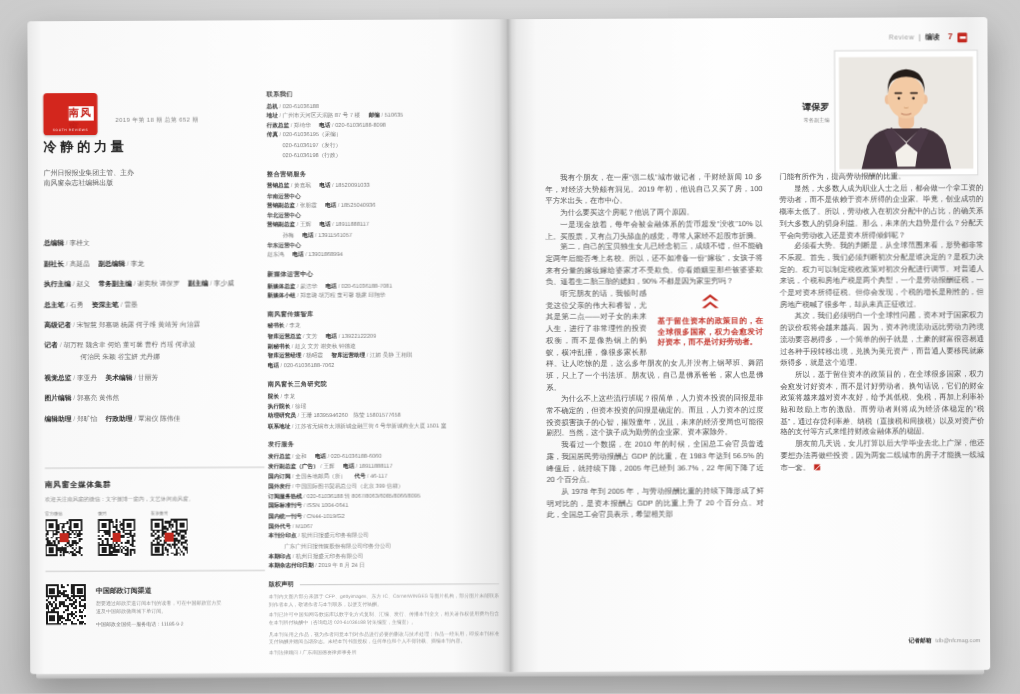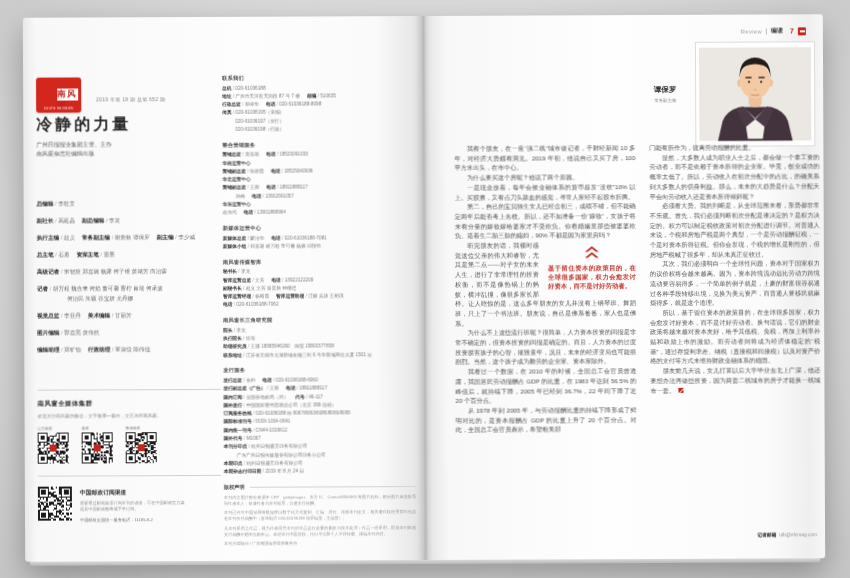--- a/index.html
+++ b/index.html
@@ -21,21 +21,21 @@
   
   .logo{position:absolute;left:13px;top:60px;width:45px;height:35px;background:#d3261d;
     border-radius:3px;box-shadow:0 1px 2px rgba(0,0,0,0.2);}
   .logo .band{position:absolute;left:21px;right:3px;top:11px;height:12px;background:#fff;
     display:flex;justify-content:center;}
   .logo .band span{color:#c41f18;font-weight:bold;font-size:8.5px;letter-spacing:1.5px;}
   .logo .sub{position:absolute;left:0;right:0;bottom:2.5px;text-align:center;color:#fff;
     font-size:3px;letter-spacing:0.6px;transform:scale(0.9);}
   .issue-line{position:absolute;left:73px;top:79px;font-size:4.8px;color:#808080;letter-spacing:0.4px;}
   .slogan{position:absolute;left:13px;top:97px;font-family:"Liberation Serif",serif;
-    font-weight:bold;font-size:16px;color:#262626;letter-spacing:3px;}
+    font-weight:bold;font-size:11px;color:#262626;letter-spacing:3px;}
   .publisher{position:absolute;left:13px;top:123px;font-size:5.8px;line-height:9.4px;color:#5a5a5a;}
 
   .staff{position:absolute;left:13px;top:183px;width:205px;}
   .staff-line{font-size:5.6px;line-height:7.4px;margin-bottom:9.6px;color:#6a6a6a;}
   .staff-line b{color:#2c2c2c;}
   .pair{margin-right:7px;white-space:nowrap;}
   .pair .sep{color:#9a9a9a;}
   .cont{display:block;padding-left:30px;margin-top:3px;}
 
   .bottom-left{position:absolute;left:13px;top:372px;width:183px;}
@@ -68,21 +68,21 @@
   
   .hdr{position:absolute;top:12px;right:17px;display:flex;align-items:center;gap:4px;}
   .hdr .en{font-size:5.8px;color:#a0a0a0;letter-spacing:0.4px;}
   .hdr .bar{width:1px;height:6px;background:#bdbdbd;}
   .hdr .cn{font-size:6px;font-weight:bold;color:#3a3a3a;}
   .hdr .pg{font-size:7px;font-weight:bold;color:#b2271e;margin-left:3px;}
   .hdr-mini{width:8px;height:8px;background:#c3281f;border-radius:1px;position:relative;}
   .hdr-mini i{position:absolute;left:1.5px;right:1.5px;top:3px;height:2px;background:#fff;}
 
   .art-title{position:absolute;left:30px;top:49px;font-size:20px;font-weight:bold;color:#141414;letter-spacing:1.5px;}
-  .author{position:absolute;left:216px;top:70px;width:52px;text-align:center;}
+  .author{position:absolute;left:216px;top:70px;width:52px;text-align:right;}
   .author .nm{font-size:7.5px;font-weight:bold;color:#2b2b2b;}
   .author .rl{font-size:4.3px;color:#8b8b8b;margin-top:3px;}
   .photo{position:absolute;left:272px;top:27px;width:120px;height:105px;background:#fff;
     border:1px solid #dcdcdc;padding:3px;box-sizing:border-box;}
   .photo svg{display:block;width:100%;height:100%;}
 
   .cols{position:absolute;left:31px;top:128px;width:365px;display:flex;gap:14px;}
   .col{width:181px;}
   .col.c2{width:170px;}
   .col p{font-size:6.2px;line-height:9.7px;color:#4e4e4e;text-align:justify;margin:0;text-indent:2em;}

